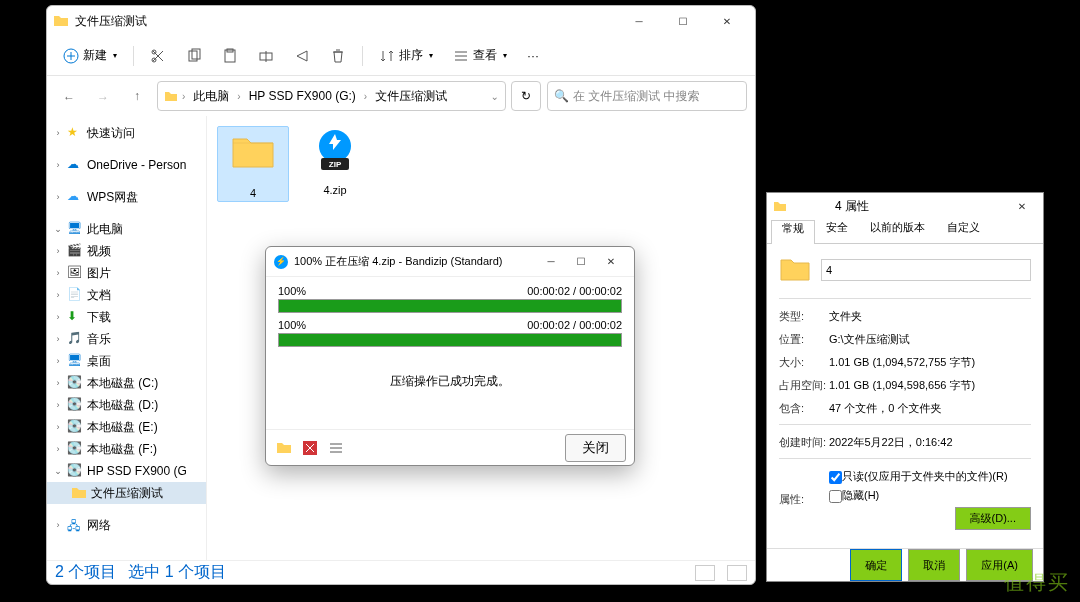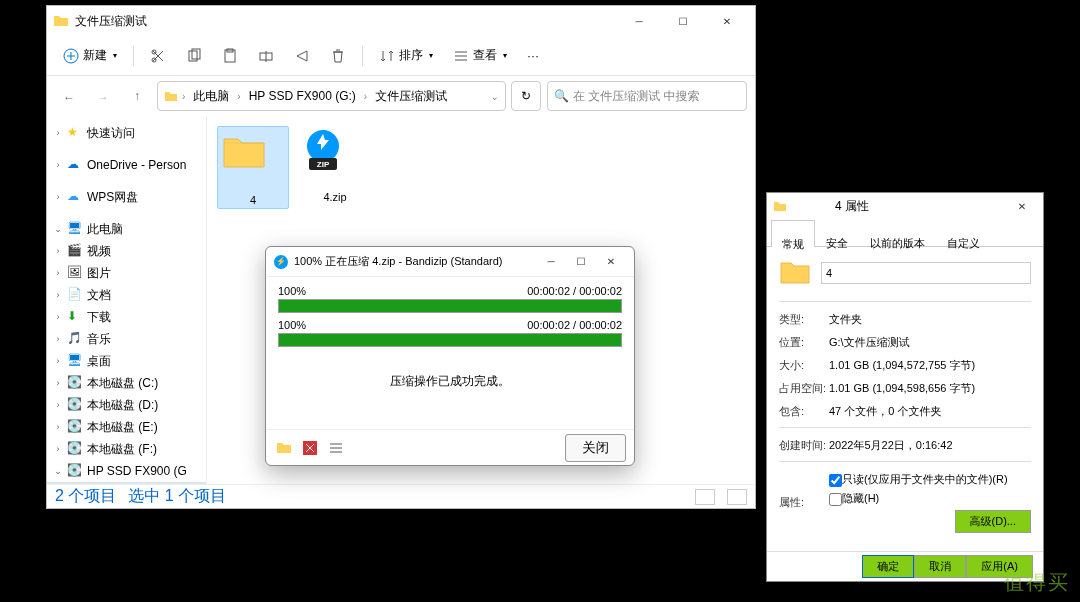--- a/index.html
+++ b/index.html
@@ -1,19 +1,19 @@
 <!DOCTYPE html>
 <html><head>
 <meta charset="utf-8">
 <style>
 * { box-sizing: border-box; margin: 0; padding: 0; font-family: "Segoe UI", "Microsoft YaHei", sans-serif; }
 body { background: #000; width: 1080px; height: 602px; position: relative; overflow: hidden; font-size: 12px; color: #000; }
 
 
-.explorer { position: absolute; left: 46px; top: 5px; width: 710px; height: 504px; background: #fff; border: 1px solid #bbb; border-radius: 0; display: flex; flex-direction: column; }
+.explorer { position: absolute; left: 46px; top: 5px; width: 710px; height: 580px; background: #fff; border: 1px solid #bbb; border-radius: 6px; display: flex; flex-direction: column; }
 .titlebar { height: 30px; display: flex; align-items: center; padding: 0 6px; }
 .titlebar .ficon { width: 16px; height: 16px; margin-right: 6px; }
 .titlebar .title { flex: 0 0 auto; }
 .titlebar .spacer { flex: 1; }
 .winbtn { width: 44px; height: 28px; display: flex; align-items: center; justify-content: center; color: #333; font-size: 10px; }
 
 .toolbar { height: 40px; display: flex; align-items: center; border-bottom: 1px solid #e5e5e5; padding: 0 8px; gap: 4px; }
 .tbtn { display: flex; align-items: center; gap: 4px; padding: 4px 8px; border-radius: 4px; }
 .tbtn svg { width: 16px; height: 16px; }
 .tdiv { width: 1px; height: 20px; background: #ddd; margin: 0 4px; }
@@ -29,21 +29,21 @@
 
 .body { flex: 1; display: flex; overflow: hidden; }
 .sidebar { width: 160px; border-right: 1px solid #eee; padding: 6px 0; overflow: hidden; }
 .sitem { display: flex; align-items: center; gap: 4px; padding: 2px 6px; height: 22px; white-space: nowrap; }
 .sitem.sel { background: #d8e6f2; }
 .sitem .chev { width: 10px; text-align: center; color: #666; font-size: 9px; }
 .sitem .sicon { width: 16px; height: 16px; flex-shrink: 0; }
 .sgap { height: 10px; }
 
 .content { flex: 1; padding: 10px; display: flex; align-items: flex-start; gap: 10px; }
-.fitem { width: 72px; display: flex; flex-direction: column; gap: 17px; }
+.fitem { width: 72px; display: flex; flex-direction: column; align-items: center; gap: 10px; }
 .fitem.sel { background: #cce8ff; border: 1px solid #99d1ff; border-radius: 2px; padding: 2px; }
 .fitem .ficonbig { width: 48px; height: 48px; }
 .fitem .flabel { text-align: center; font-size: 11px; }
 
 .statusbar { height: 24px; border-top: 1px solid #eee; display: flex; align-items: center; padding: 0 8px; gap: 12px; color: #0066cc; font-size: 16px; }
 .statusbar .spacer { flex: 1; }
 .viewbtn { width: 20px; height: 16px; border: 1px solid #ccc; }
 
 
 .bandizip { position: absolute; left: 265px; top: 246px; width: 370px; height: 220px; background: #fff; border: 1px solid #888; border-radius: 6px; box-shadow: 0 8px 24px rgba(0,0,0,.3); display: flex; flex-direction: column; }
@@ -55,33 +55,33 @@
 .bz-bar { height: 14px; background: #1a9c1a; border: 1px solid #999; }
 .bz-msg { text-align: center; padding: 20px 0; font-size: 12px; }
 .bz-foot { height: 36px; display: flex; align-items: center; padding: 0 8px; gap: 6px; border-top: 1px solid #eee; }
 .bz-foot .fbtn { width: 20px; height: 20px; display: flex; align-items: center; justify-content: center; }
 .bz-close { padding: 4px 16px; border: 1px solid #999; border-radius: 3px; background: #f8f8f8; }
 
 
 .props { position: absolute; left: 766px; top: 192px; width: 278px; height: 390px; background: #fff; border: 1px solid #888; display: flex; flex-direction: column; }
 .props-title { height: 26px; display: flex; align-items: center; padding: 0 6px; gap: 44px; }
 .tabs { height: 28px; display: flex; border-bottom: 1px solid #ccc; padding: 0 4px; }
-.tab { padding: 16px 10px 0; border: 1px solid transparent; border-bottom: none; font-size: 11px; }
+.tab { padding: 0 10px 0; border: 1px solid transparent; border-bottom: none; font-size: 11px; }
 .tab.active { border-color: #ccc; background: #fff; position: relative; top: 1px; }
 .props-body { flex: 1; padding: 10px 12px; font-size: 11px; }
 .props-row { display: flex; align-items: center; margin-bottom: 8px; }
 .props-row .plabel { width: 50px; color: #333; }
 .props-row .pval { flex: 1; }
 .props-name { display: flex; align-items: center; gap: 10px; margin-bottom: 12px; }
 .props-name input { flex: 1; height: 22px; border: 1px solid #ccc; padding: 0 4px; font-size: 11px; }
 .props-sep { height: 1px; background: #ddd; margin: 6px 0 10px; }
 .props-check { display: flex; align-items: flex-end; margin-bottom: 4px; margin-left: 50px; }
 .props-adv { display: flex; justify-content: flex-end; margin-top: 4px; }
 .props-adv button, .props-foot button { padding: 3px 14px; border: 1px solid #999; background: #84cc16; font-size: 11px; }
-.props-foot { height: 36px; display: flex; align-items: center; justify-content: flex-end; padding: 0 10px; border-top: 1px solid #ddd; }
+.props-foot { height: 36px; display: flex; justify-content: flex-end; gap: 6px; padding: 0 10px; border-top: 1px solid #ddd; }
 .props-foot .ok { border-color: #0066cc; }
 
 .watermark { position: absolute; right: 10px; bottom: 6px; color: #84cc16; font-size: 20px; font-weight: 300; letter-spacing: 2px; opacity: .6; }
 
 
 .folder-svg { fill: #ffd25c; }
 </style>
 </head>
 <body>
 

